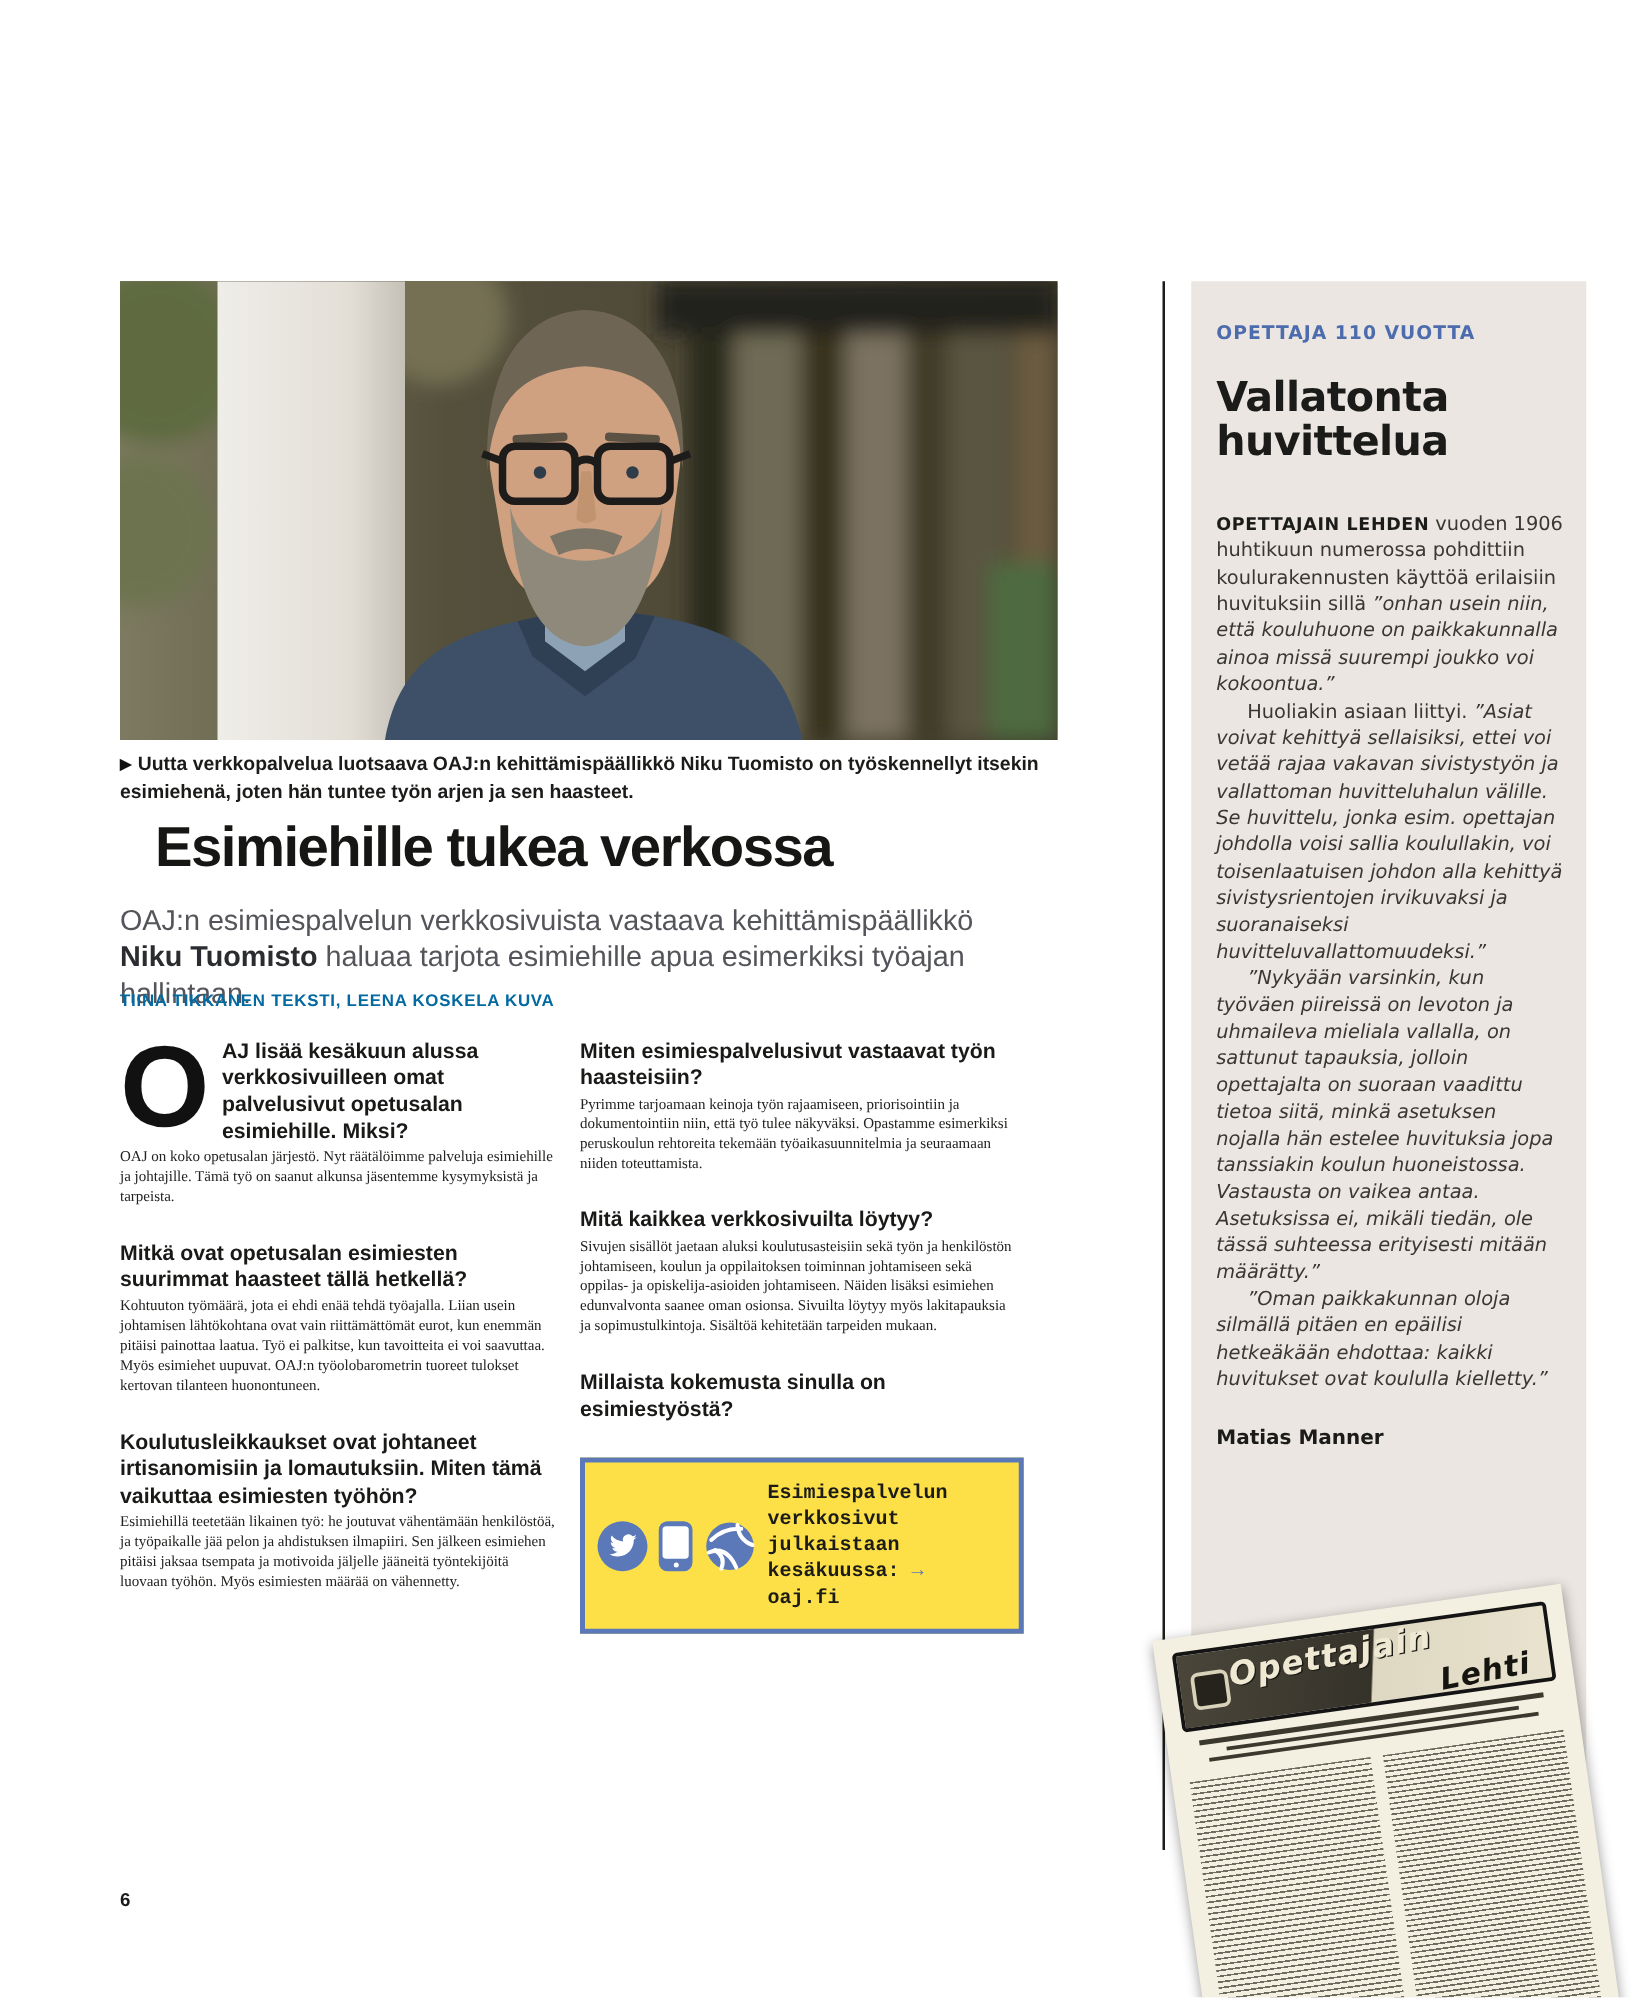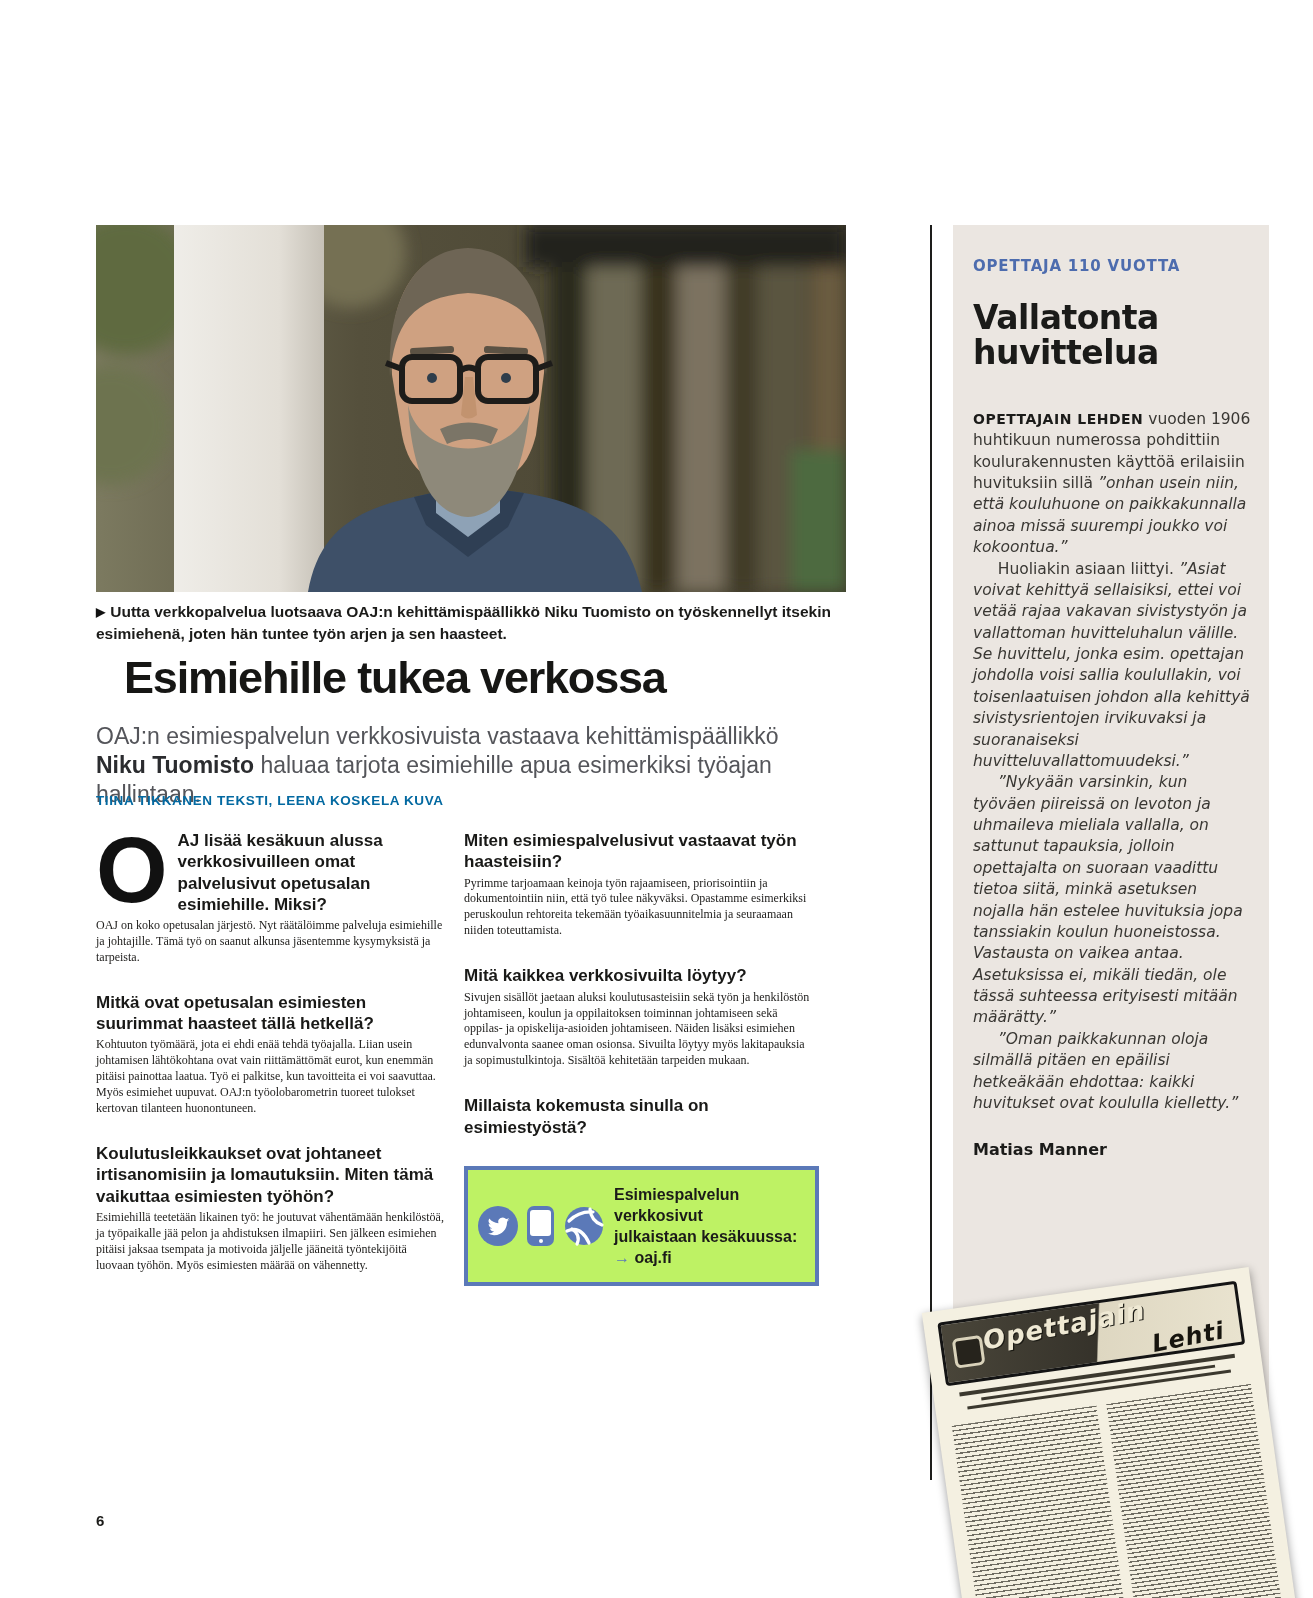--- a/index.html
+++ b/index.html
@@ -30,22 +30,22 @@
   
   .cols{position:absolute;left:96px;top:830px;width:716px;display:flex;gap:20px;}
   .col{width:348px;}
   .q{font-size:17px;font-weight:700;line-height:1.25;margin:26px 0 3px;color:#191917;}
   .q.first{margin-top:0;}
   .a{font-family:"Liberation Serif","DejaVu Serif",serif;font-size:12px;line-height:1.33;
      margin:0;color:#232220;}
   .dropcap{float:left;font-size:92px;line-height:.74;font-weight:700;margin:6px 10px 0 0;color:#111;}
 
   
-  .infobox{margin-top:28px;border:4px solid #5b79b8;background:#bef264;display:flex;align-items:center;
-    gap:9px;padding:14px 10px;width:327px;}
+  .infobox{margin-top:28px;border:4px solid #5b79b8;background:#fde047;display:flex;align-items:center;
+    gap:9px;padding:14px 10px;width:327px;font-family:Liberation Mono, monospace;}
   .icon-circle{width:40px;height:40px;border-radius:50%;background:#5b79b8;display:flex;
     align-items:center;justify-content:center;flex:0 0 auto;}
   .icon-phone{position:relative;width:27px;height:40px;border-radius:7px;background:#5b79b8;flex:0 0 auto;}
   .icon-phone::before{content:"";position:absolute;left:3px;right:3px;top:4px;bottom:10px;
     background:#fff;border-radius:3px;}
   .icon-phone::after{content:"";position:absolute;left:50%;bottom:3px;width:4px;height:4px;margin-left:-2px;
     border-radius:50%;background:#fff;}
   .icon-globe{flex:0 0 auto;display:block;}
   .infotext{font-size:16px;font-weight:700;line-height:1.32;color:#1b1b19;}
   .arrow{color:#5b79b8;font-weight:700;}

